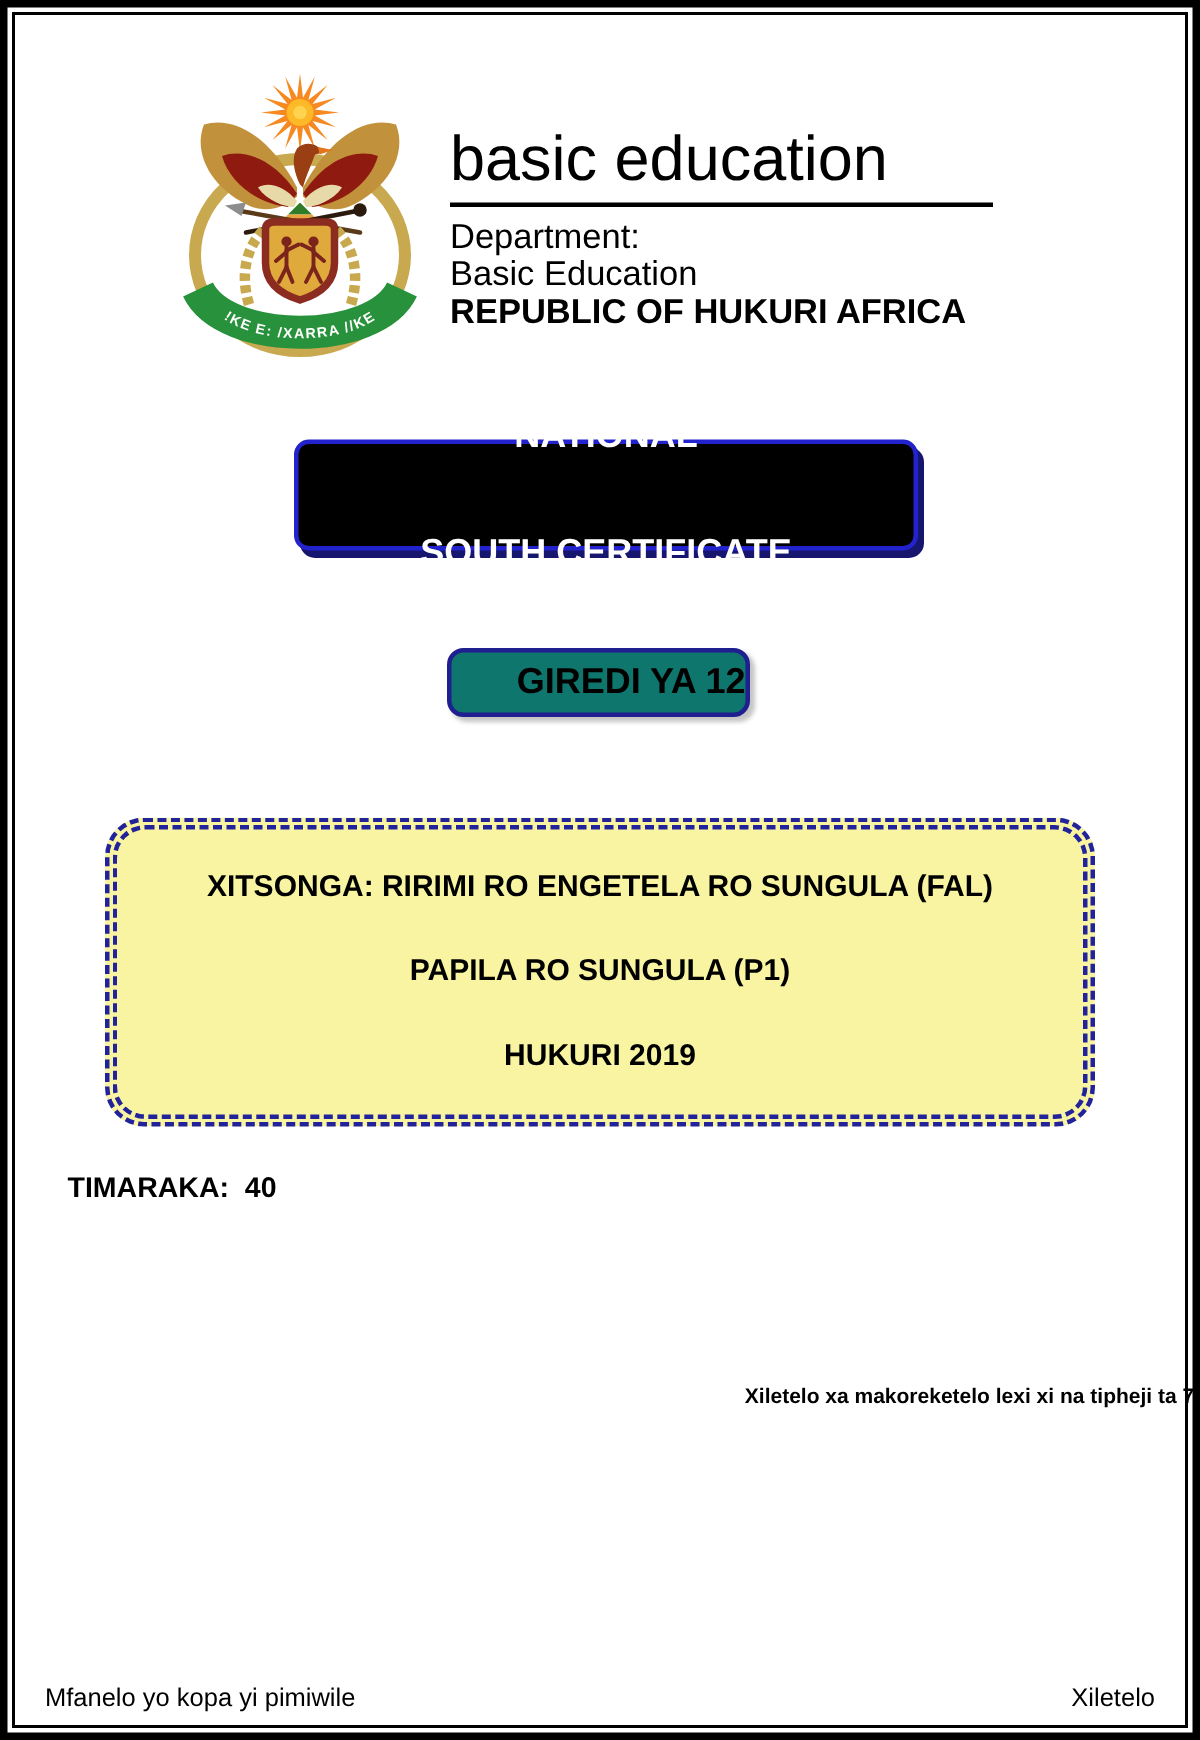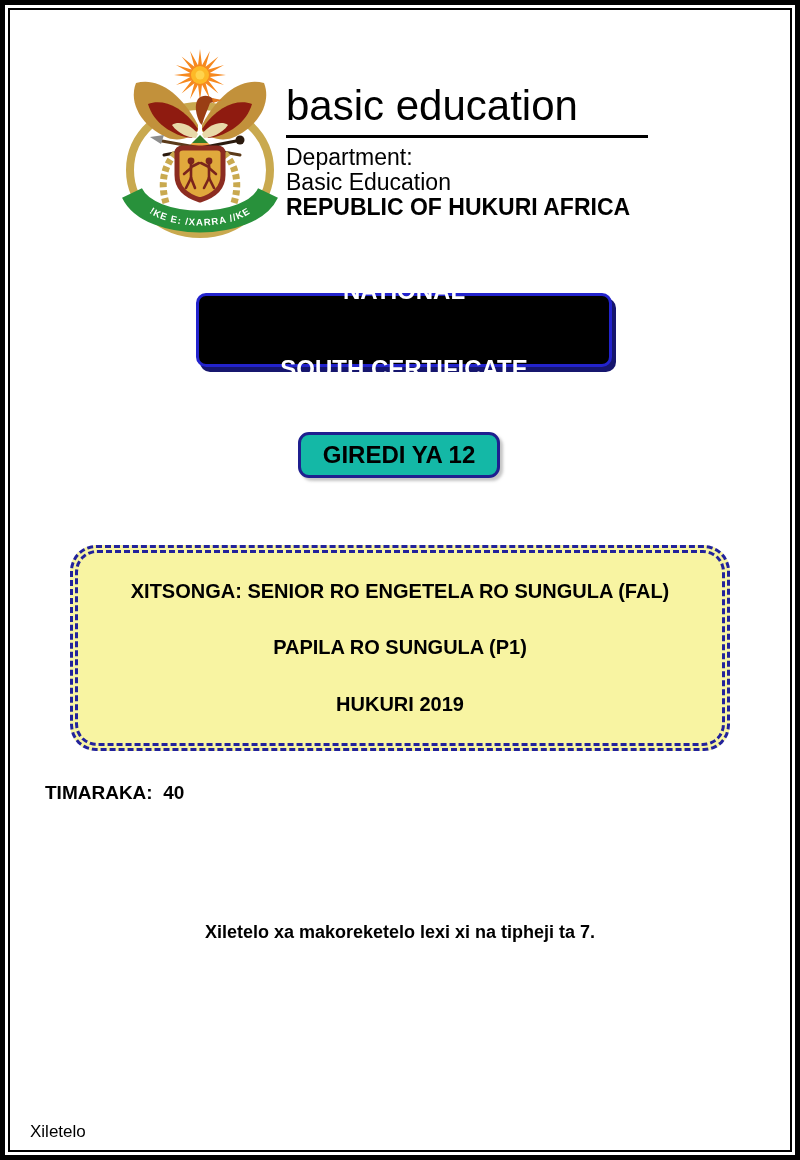--- a/index.html
+++ b/index.html
@@ -13,41 +13,41 @@
     font-family:"Liberation Sans", sans-serif;
     color:#000;
   }
   .page-inner{
     position:relative;
     width:100%;height:100%;
     border:2px solid #000;
   }
   
   .emblem{position:absolute;left:110px;top:33px;width:160px;height:204px;}
-  .logo-text{position:absolute;left:276px;top:74px;width:362px;}
+  .logo-text{position:absolute;left:290px;top:74px;width:362px;}
   .logo-title{
     font-size:42px;line-height:1.05;font-weight:400;letter-spacing:0px;
     border-bottom:3px solid #000;padding-bottom:7px;margin-bottom:7px;
   }
   .dept-line{font-size:23px;line-height:25px;}
   .dept-line.bold{font-weight:bold;}
   
   .nsc-box{
     position:absolute;left:186px;top:283px;width:416px;height:74px;
     background:#000;border:3px solid #2323cd;border-radius:10px;
     box-shadow:4px 5px 0 #16166e;
     display:flex;flex-direction:column;align-items:center;justify-content:center;
     color:#fff;font-weight:bold;font-size:24px;line-height:30px;text-align:center;gap:48px;
   }
   
   .grade-box{
     position:absolute;left:288px;top:422px;width:202px;height:46px;
-    background:#14b8a6;border:3px solid #1f1f8f;border-radius:11px;
+    background:#0f766e;border:3px solid #1f1f8f;border-radius:11px;
     box-shadow:3px 3px 3px rgba(110,110,110,.4);
-    display:flex;align-items:center;justify-content:center;
+    display:flex;align-items:center;justify-content:flex-end;
     font-weight:bold;font-size:24px;
   }
   
   .subject-box{
     position:absolute;left:60px;top:535px;width:660px;height:206px;
     background:#f8f4a2;border:3px dashed #22229b;border-radius:26px;
     padding:2px;
   }
   .subject-box-inner{
     width:100%;height:100%;
@@ -55,22 +55,22 @@
     display:flex;flex-direction:column;justify-content:space-around;
     padding:10px 6px;text-align:center;
   }
   .subject-line{font-weight:bold;font-size:20px;}
   
   .marks{
     position:absolute;left:35px;top:772px;
     font-weight:bold;font-size:19px;white-space:pre;
   }
   .note{
-    position:absolute;left:0;top:912px;width:100%;
-    text-align:center;font-weight:bold;font-size:18px;
+    position:absolute;left:10px;top:912px;width:100%;
+    text-align:right;font-weight:bold;font-size:14px;
   }
   .footer{
     position:absolute;left:20px;right:20px;bottom:8px;
     display:flex;justify-content:space-between;
     font-size:17px;
   }
 </style>
 </head>
 <body>
 
@@ -165,28 +165,29 @@
       <div>NATIONAL</div>
       <div>SOUTH CERTIFICATE</div>
     </div>
 
     <div class="grade-box">
       <span>GIREDI YA 12</span>
     </div>
 
     <div class="subject-box">
       <div class="subject-box-inner">
-        <div class="subject-line">XITSONGA: SENIOR RO ENGETELA RO SUNGULA (FAL)</div>
+        <div class="subject-line">XITSONGA: RIRIMI RO ENGETELA RO SUNGULA (FAL)</div>
         <div class="subject-line">PAPILA RO SUNGULA (P1)</div>
         <div class="subject-line">HUKURI 2019</div>
       </div>
     </div>
 
     <div class="marks">TIMARAKA:  40</div>
 
     <div class="note">Xiletelo xa makoreketelo lexi xi na tipheji ta 7.</div>
 
     <div class="footer">
+      <span>Mfanelo yo kopa yi pimiwile</span>
       <span>Xiletelo</span>
     </div>
 
   </div>
 </div>
 
 </body></html>

